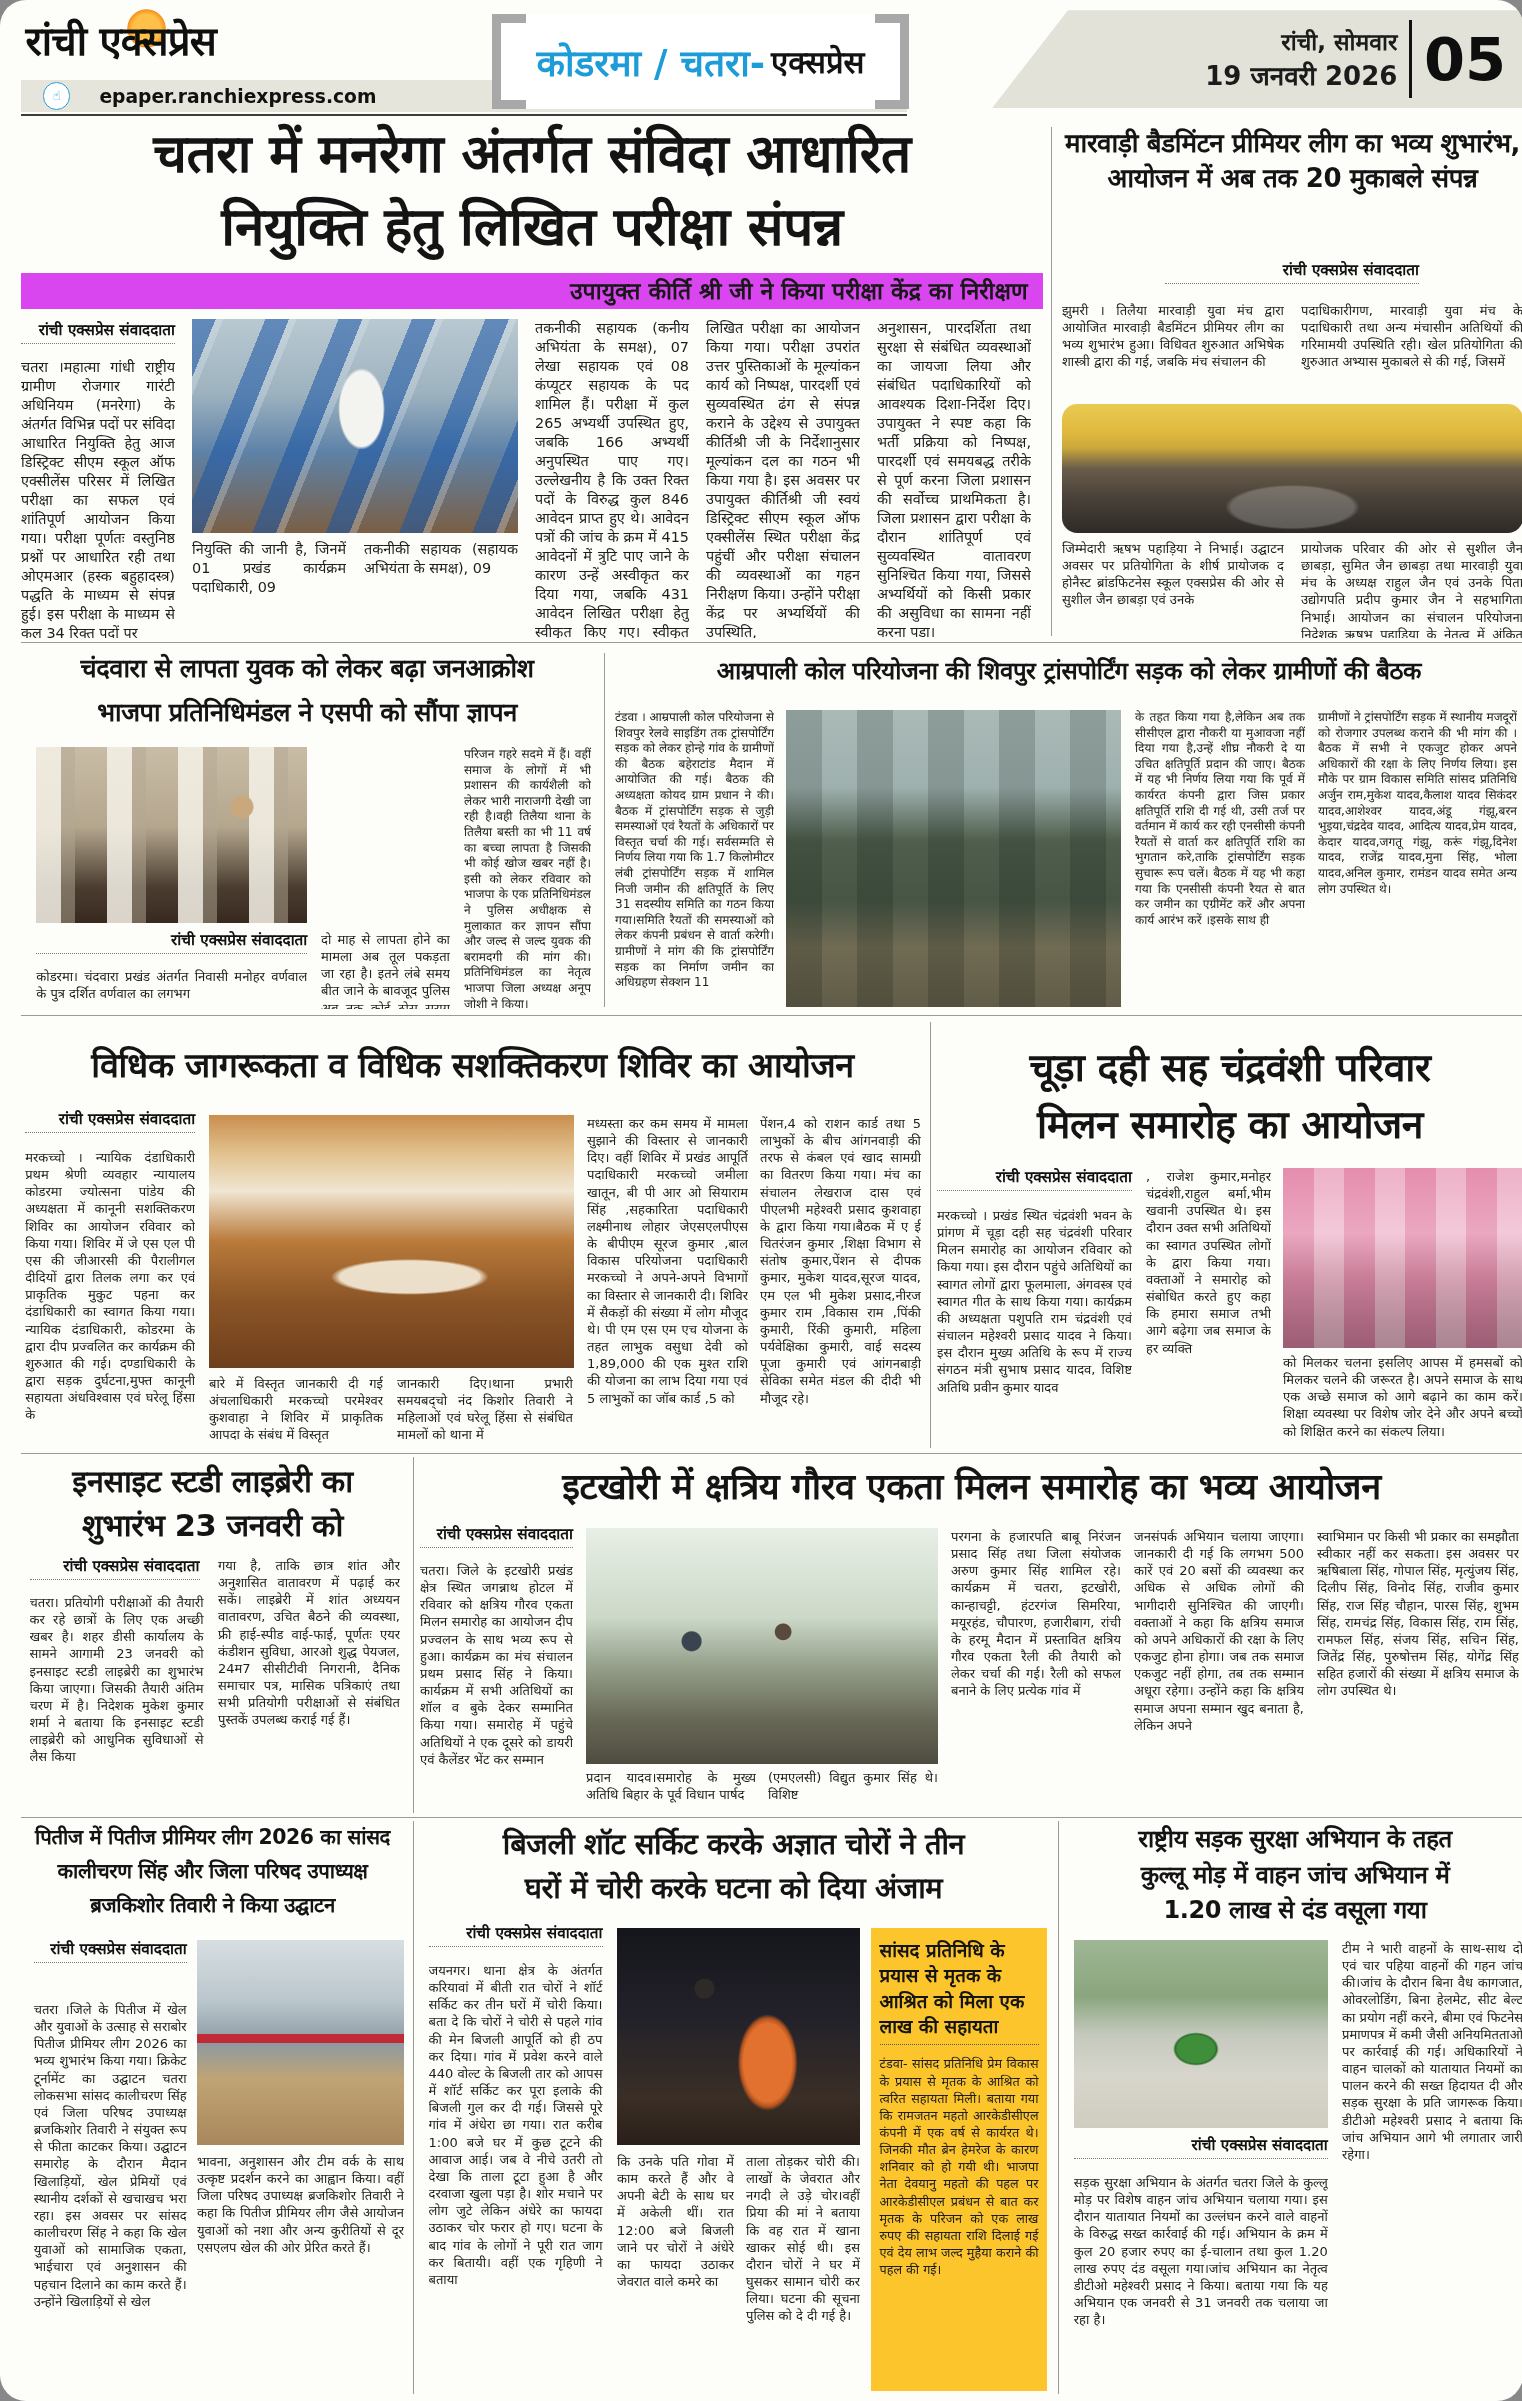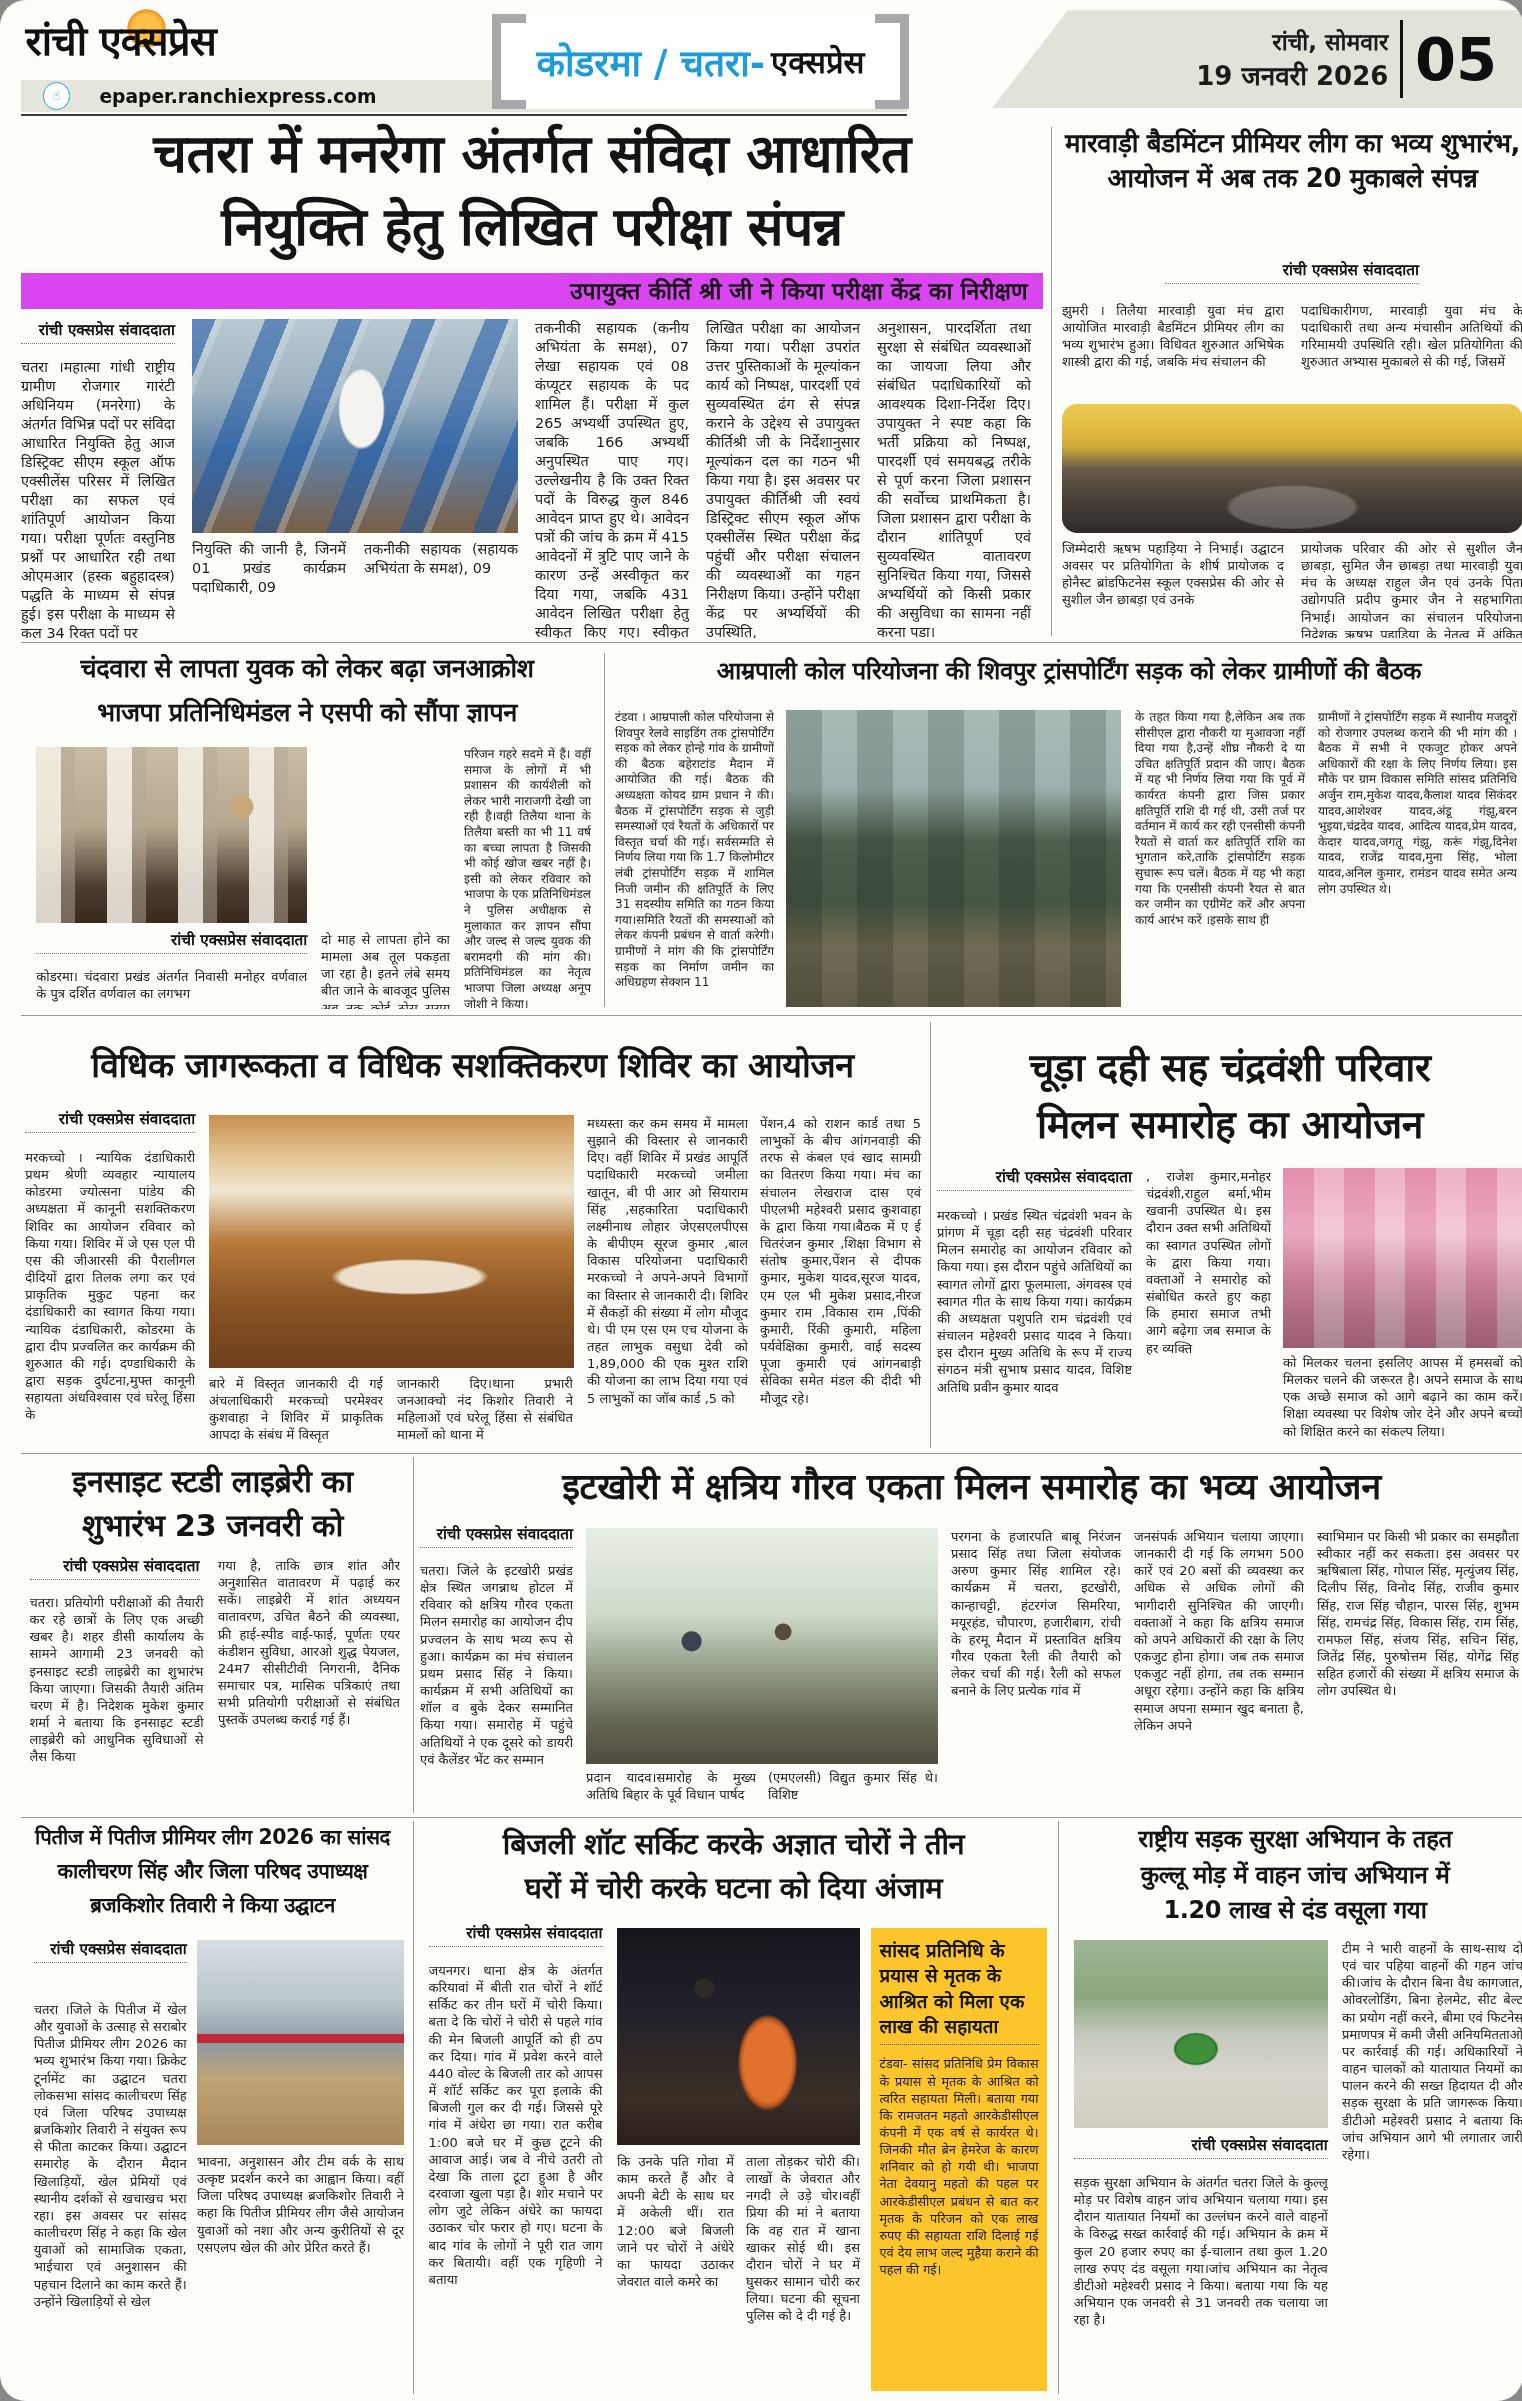--- a/index.html
+++ b/index.html
@@ -26,21 +26,21 @@
           border:1.7px solid #2a9cd8;border-radius:50%;color:#2a9cd8;font-size:12.7px;background:#fff;}
   .web{font-weight:700;font-size:18.7px;margin-left:29px;color:#111;}
   .secbox{position:absolute;background:#fff;}
   .brk{position:absolute;top:0;bottom:0;width:25.4px;border:9.3px solid #a8a8a8;}
   .brk.l{left:0;border-right:none;}
   .brk.r{right:0;border-left:none;}
   .sectext{position:absolute;left:0;right:0;top:0;bottom:0;display:flex;align-items:center;justify-content:center;gap:6px;}
   .sec-blue{font-size:37px;font-weight:800;color:#1d9cd8;}
   .sec-black{font-size:31px;font-weight:800;color:#121212;}
   .dateshape{position:absolute;background:#e2e2d8;clip-path:polygon(76px 0,100% 0,100% 100%,0 100%);
-             display:flex;align-items:center;justify-content:flex-end;gap:12px;padding-right:26px;box-sizing:border-box;}
+             display:flex;align-items:center;justify-content:flex-end;gap:12px;padding-right:17px;box-sizing:border-box;}
   .pgnum{font-size:59px;font-weight:800;line-height:1;color:#0e0e0e;}
   .pgdiv{width:2.5px;height:78px;background:#111;}
   .aidbox{position:absolute;background:#fcc52c;box-sizing:border-box;padding:10.2px 8.5px;}
   .aidbox .t{font-size:18.7px;font-weight:800;line-height:1.35;color:#141414;border-bottom:1.7px dotted #555;padding-bottom:5.1px;}
   .aidbox .b{font-size:12.7px;line-height:1.35;text-align:justify;margin-top:10.2px;color:#1c1c1c;}
   
   .ph-exam{background:
     radial-gradient(ellipse 39px 68px at 52% 42%,#f3f3ef 0 55%,rgba(255,255,255,0) 60%),
     repeating-linear-gradient(112deg,rgba(25,85,165,.55) 0 22px,rgba(230,238,244,.28) 22px 29px,rgba(0,0,0,0) 29px 68px),
     linear-gradient(180deg,#b9c9d2 0%,#9db2bf 35%,#5e82a8 62%,#7a5f45 100%);}
@@ -157,21 +157,21 @@
   </section>
 
   <div class="hrule" style="left:21px;top:1015px;width:1502px"></div>
 
   <section class="art" style="left:21px;top:1022px;width:903px;height:426px">
     <div class="hl" style="top:24px;font-size:34px">विधिक जागरूकता व विधिक सशक्तिकरण शिविर का आयोजन</div>
     <div class="byline" style="left:4.2px;top:88px;width:170px">रांची एक्सप्रेस संवाददाता</div>
     <div class="col" style="left:4.2px;top:127px;width:170px;height:297px">मरकच्चो । न्यायिक दंडाधिकारी प्रथम श्रेणी व्यवहार न्यायालय कोडरमा ज्योत्सना पांडेय की अध्यक्षता में कानूनी सशक्तिकरण शिविर का आयोजन रविवार को किया गया। शिविर में जे एस एल पी एस की जीआरसी की पैरालीगल दीदियों द्वारा तिलक लगा कर एवं प्राकृतिक मुकुट पहना कर दंडाधिकारी का स्वागत किया गया। न्यायिक दंडाधिकारी, कोडरमा के द्वारा दीप प्रज्वलित कर कार्यक्रम की शुरुआत की गई। दण्डाधिकारी के द्वारा सड़क दुर्घटना,मुफ्त कानूनी सहायता अंधविश्वास एवं घरेलू हिंसा के</div>
     <div class="photo ph-legal" style="left:188px;top:93px;width:365px;height:253px"></div>
     <div class="col" style="left:188px;top:353px;width:174px;height:71px">बारे में विस्तृत जानकारी दी गई अंचलाधिकारी मरकच्चो परमेश्वर कुशवाहा ने शिविर में प्राकृतिक आपदा के संबंध में विस्तृत</div>
-    <div class="col" style="left:376px;top:353px;width:176px;height:71px">जानकारी दिए।थाना प्रभारी जनआक्चो नंद किशोर तिवारी ने महिलाओं एवं घरेलू हिंसा से संबंधित मामलों को थाना में</div>
+    <div class="col" style="left:376px;top:353px;width:176px;height:71px">जानकारी दिए।थाना प्रभारी समयबद्चो नंद किशोर तिवारी ने महिलाओं एवं घरेलू हिंसा से संबंधित मामलों को थाना में</div>
     <div class="col" style="left:566px;top:93px;width:161px;height:331px">मध्यस्ता कर कम समय में मामला सुझाने की विस्तार से जानकारी दिए। वहीं शिविर में प्रखंड आपूर्ति पदाधिकारी मरकच्चो जमीला खातून, बी पी आर ओ सियाराम सिंह ,सहकारिता पदाधिकारी लक्ष्मीनाथ लोहार जेएसएलपीएस के बीपीएम सूरज कुमार ,बाल विकास परियोजना पदाधिकारी मरकच्चो ने अपने-अपने विभागों का विस्तार से जानकारी दी। शिविर में सैकड़ों की संख्या में लोग मौजूद थे। पी एम एस एम एच योजना के तहत लाभुक वसुधा देवी को 1,89,000 की एक मुश्त राशि की योजना का लाभ दिया गया एवं 5 लाभुकों का जॉब कार्ड ,5 को</div>
     <div class="col" style="left:739px;top:93px;width:161px;height:331px">पेंशन,4 को राशन कार्ड तथा 5 लाभुकों के बीच आंगनवाड़ी की तरफ से कंबल एवं खाद सामग्री का वितरण किया गया। मंच का संचालन लेखराज दास एवं पीएलभी महेश्वरी प्रसाद कुशवाहा के द्वारा किया गया।बैठक में ए ई चितरंजन कुमार ,शिक्षा विभाग से संतोष कुमार,पेंशन से दीपक कुमार, मुकेश यादव,सूरज यादव, एम एल भी मुकेश प्रसाद,नीरज कुमार राम ,विकास राम ,पिंकी कुमारी, रिंकी कुमारी, महिला पर्यवेक्षिका कुमारी, वाई सदस्य पूजा कुमारी एवं आंगनबाड़ी सेविका समेत मंडल की दीदी भी मौजूद रहे।</div>
   </section>
 
   <div class="vrule" style="left:930px;top:1022px;height:426px"></div>
 
   <section class="art" style="left:937px;top:1022px;width:586px;height:426px">
     <div class="hl" style="top:24px;font-size:39px">चूड़ा दही सह चंद्रवंशी परिवार</div>
     <div class="hl" style="top:81px;font-size:39px">मिलन समारोह का आयोजन</div>
     <div class="byline" style="left:0;top:146px;width:195px">रांची एक्सप्रेस संवाददाता</div>

